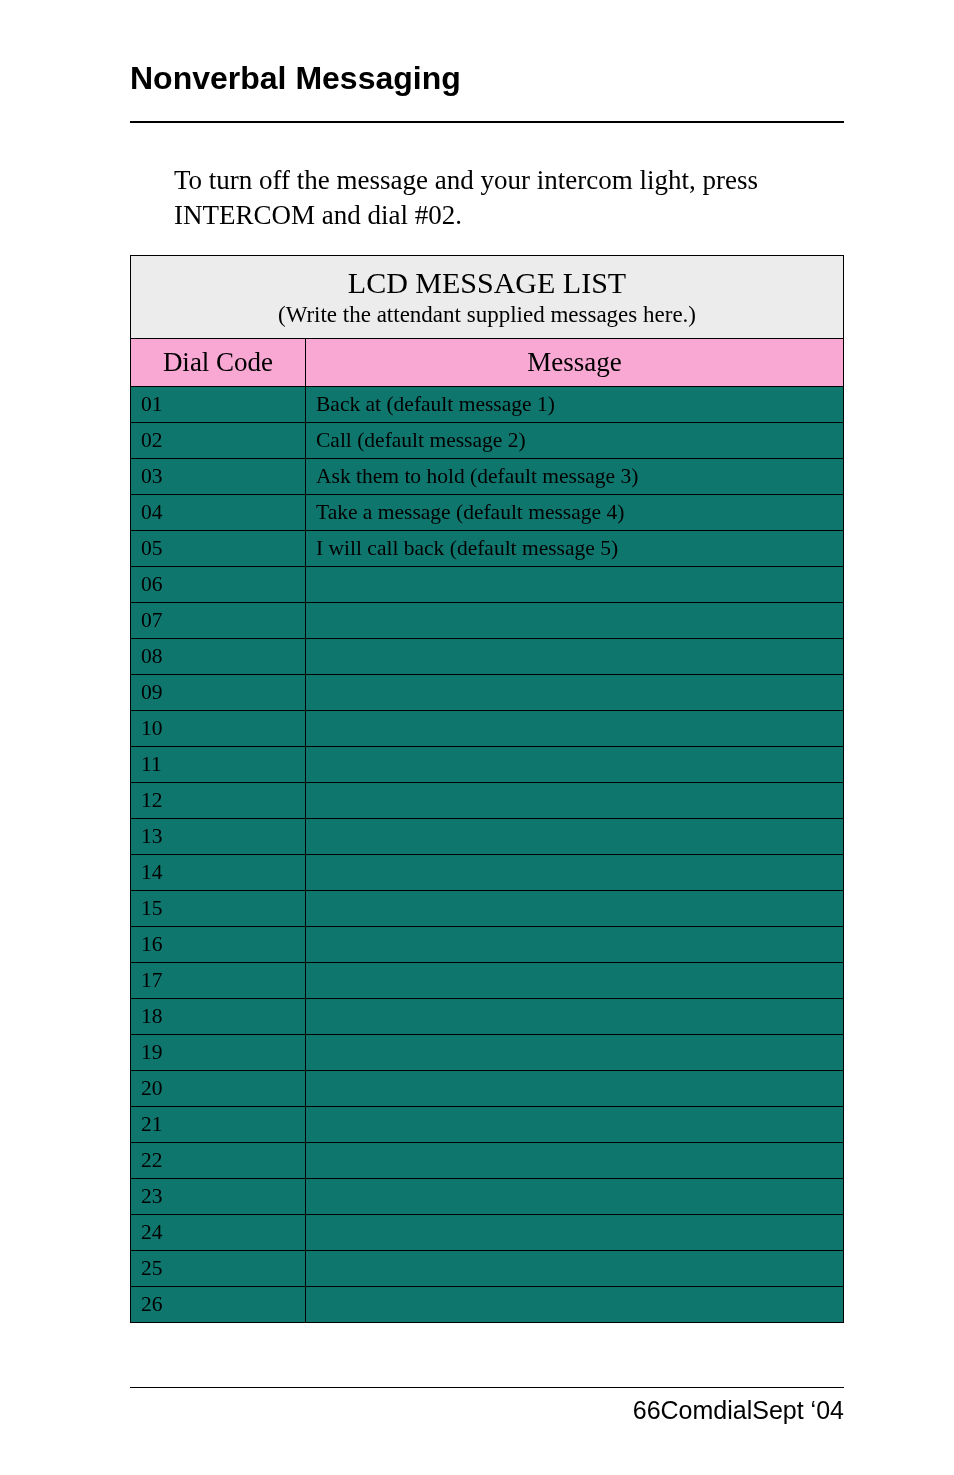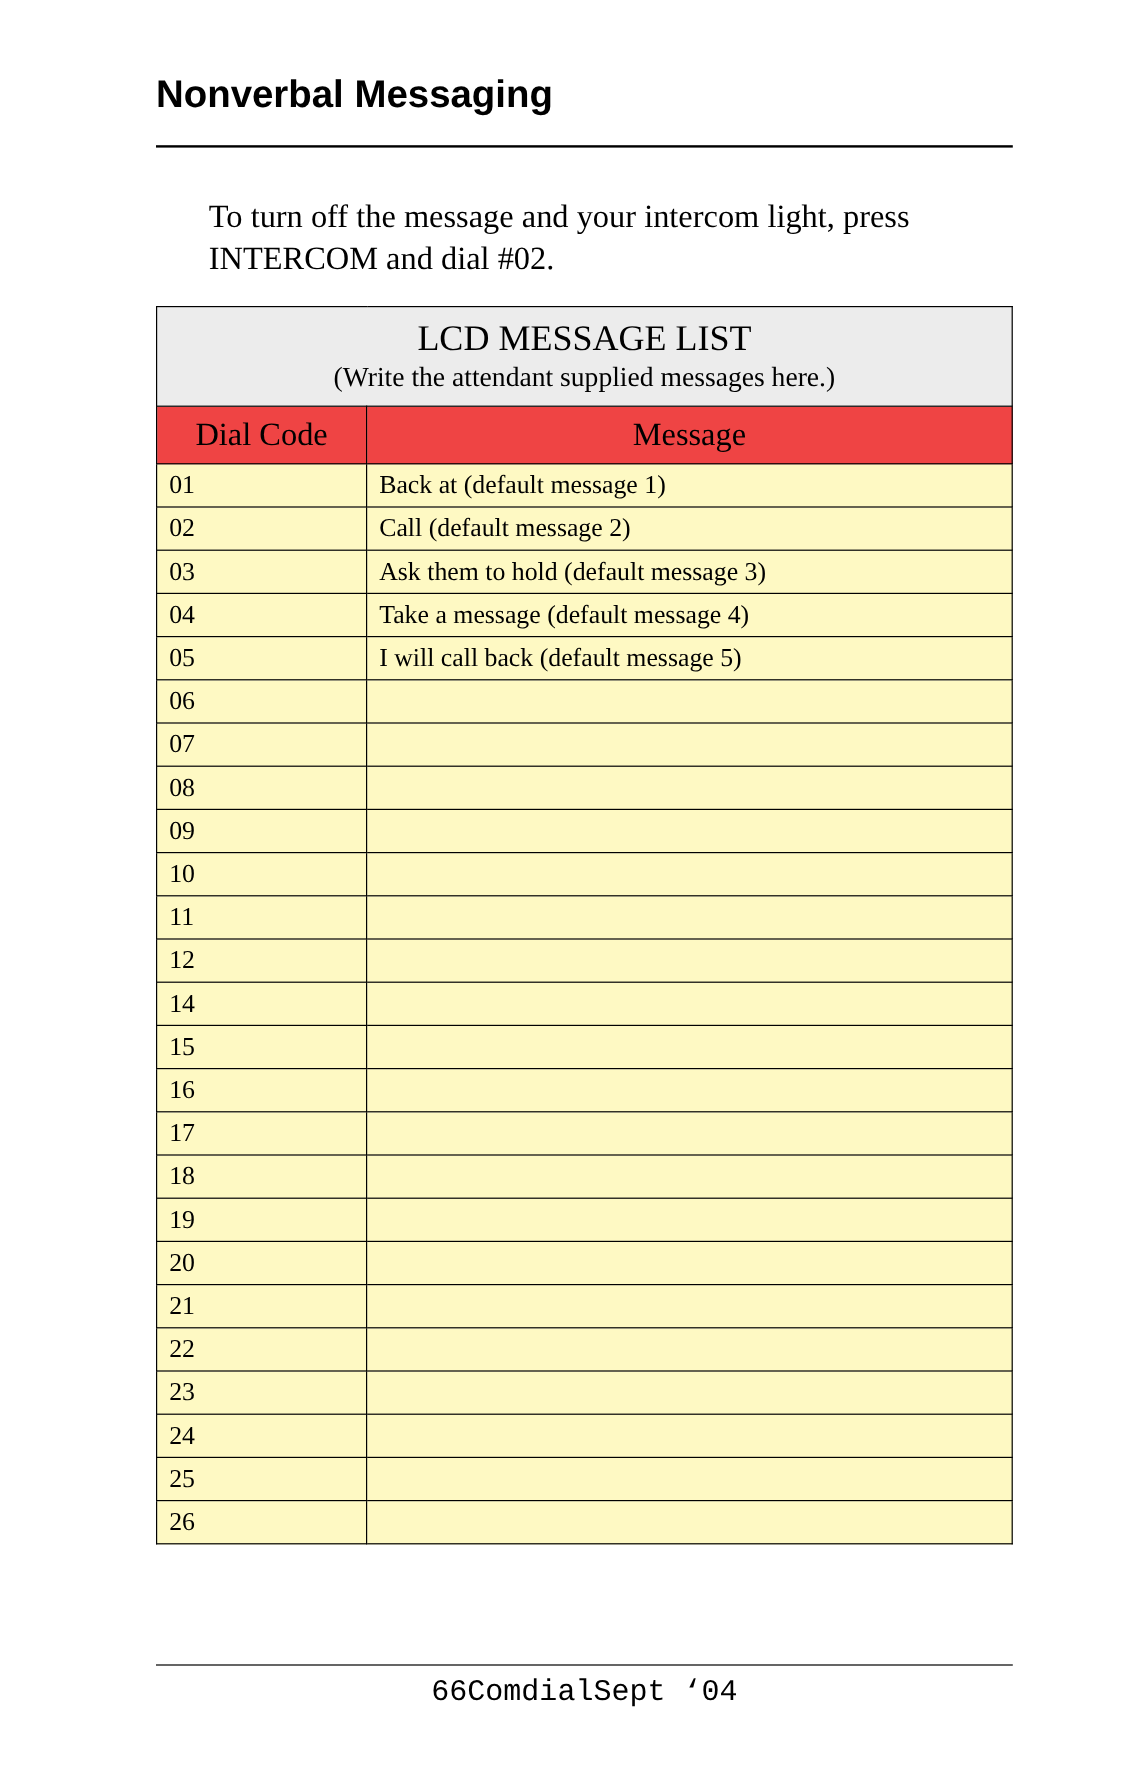--- a/index.html
+++ b/index.html
@@ -46,53 +46,53 @@
     border: 1.5px solid #000;
   }
   .lcd-title {
     font-size: 30px;
     margin-bottom: 2px;
   }
   .lcd-sub {
     font-size: 23px;
   }
   table.msg th.col {
-    background: #ef4444;
+    background: #f9a8d4;
     font-weight: normal;
     font-size: 27px;
     padding: 8px 12px;
     border: 1.5px solid #000;
     text-align: center;
   }
   table.msg th.col.dial {
     width: 150px;
   }
   table.msg td {
     border: 1.5px solid #000;
     padding: 5px 10px;
     font-size: 21.5px;
     height: 25px;
     vertical-align: middle;
-    background: #fef9c3;
+    background: #0f766e;
   }
   .footer {
     position: absolute;
     bottom: 50px;
     left: 130px;
     right: 110px;
   }
   .footer-hr {
     border: none;
     border-top: 1.5px solid #000;
     margin: 0 0 8px 0;
   }
   .footer-row {
     display: flex;
-    justify-content: center;
-    font-family: Liberation Mono, monospace;
+    justify-content: flex-end;
+    font-family: Liberation Sans, sans-serif;
     font-size: 25px;
   }
 </style>
 </head>
 <body>
 
 <div class="section-title">Nonverbal Messaging</div>
 <hr class="hr">
 
 <p class="intro">To turn off the message and your intercom light, press INTERCOM and dial #02.</p>
@@ -153,20 +153,24 @@
       </tr>
       <tr>
         <td>11</td>
         <td></td>
       </tr>
       <tr>
         <td>12</td>
         <td></td>
       </tr>
       <tr>
+        <td>13</td>
+        <td></td>
+      </tr>
+      <tr>
         <td>14</td>
         <td></td>
       </tr>
       <tr>
         <td>15</td>
         <td></td>
       </tr>
       <tr>
         <td>16</td>
         <td></td>

